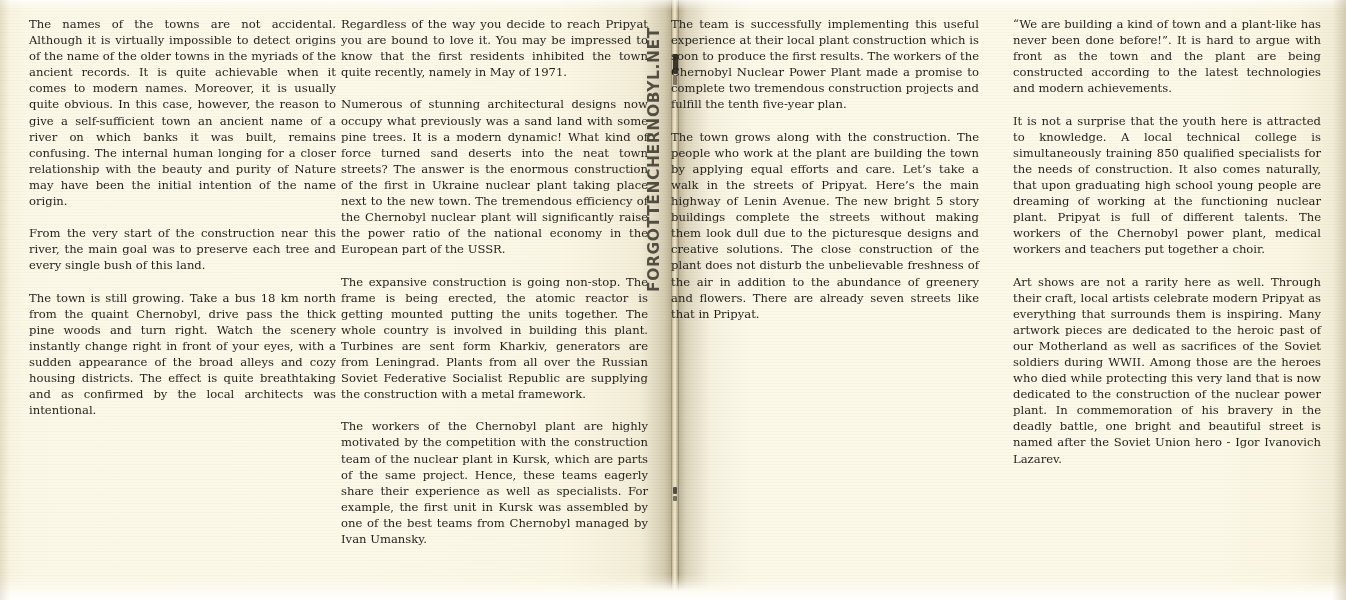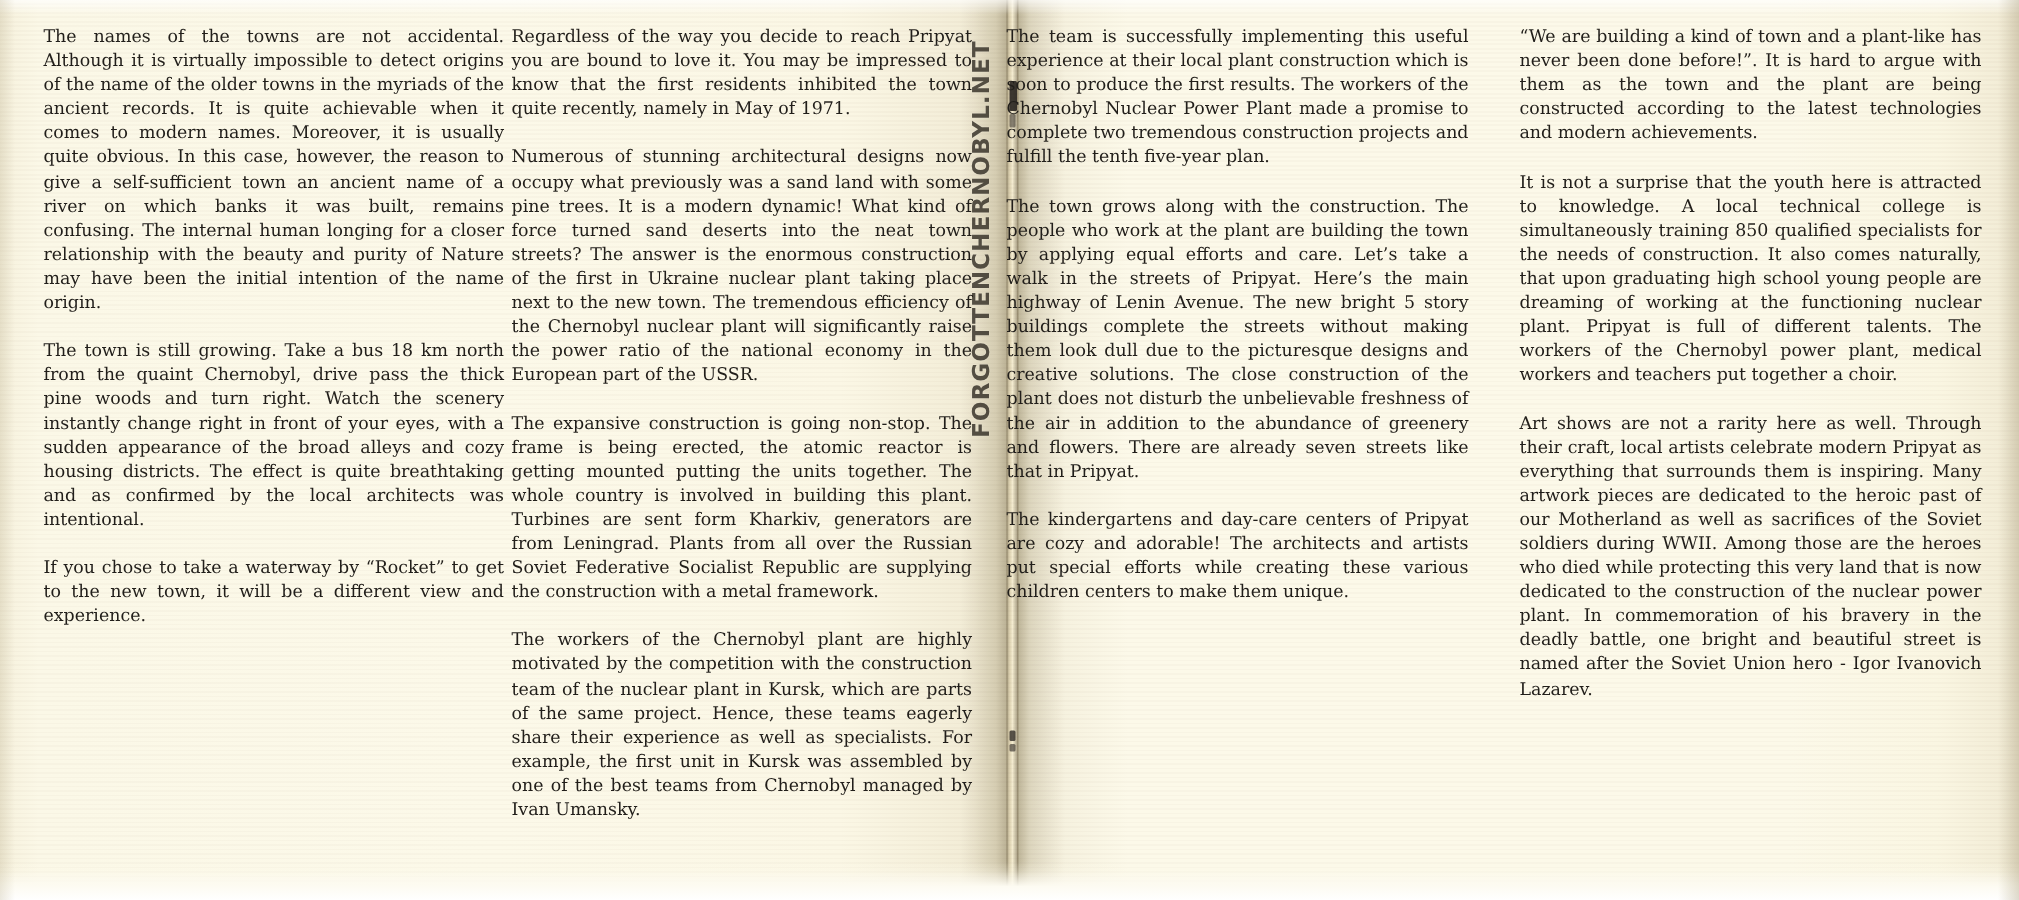--- a/index.html
+++ b/index.html
@@ -190,39 +190,38 @@
     <div class="gutter-dot gutter-dot-c"></div>
     <div class="gutter-dot gutter-dot-d"></div>
   </div>
 
   <div id="watermark">FORGOTTENCHERNOBYL.NET</div>
 
   <div id="columns">
 
     <div class="column col-1">
       <p class="para">The names of the towns are not accidental. Although it is virtually impossible to detect origins of the name of the older towns in the myriads of the ancient records. It is quite achievable when it comes to modern names. Moreover, it is usually quite obvious. In this case, however, the reason to give a self-sufficient town an ancient name of a river on which banks it was built, remains confusing. The internal human longing for a closer relationship with the beauty and purity of Nature may have been the initial intention of the name origin.</p>
+      <p class="para">From the very start of the construction near this river, the main goal was to preserve each tree and every single bush of this land.</p>
       <p class="para">The town is still growing. Take a bus 18 km north from the quaint Chernobyl, drive pass the thick pine woods and turn right. Watch the scenery instantly change right in front of your eyes, with a sudden appearance of the broad alleys and cozy housing districts. The effect is quite breathtaking and as confirmed by the local architects was intentional.</p>
-      <p class="para">If you chose to take a waterway by “Rocket” to get to the new town, it will be a different view and experience.</p>
     </div>
 
     <div class="column col-2">
       <p class="para">Regardless of the way you decide to reach Pripyat you are bound to love it. You may be impressed to know that the first residents inhibited the town quite recently, namely in May of 1971.</p>
       <p class="para">Numerous of stunning architectural designs now occupy what previously was a sand land with some pine trees. It is a modern dynamic! What kind of force turned sand deserts into the neat town streets? The answer is the enormous construction of the first in Ukraine nuclear plant taking place next to the new town. The tremendous efficiency of the Chernobyl nuclear plant will significantly raise the power ratio of the national economy in the European part of the USSR.</p>
       <p class="para">The expansive construction is going non-stop. The frame is being erected, the atomic reactor is getting mounted putting the units together. The whole country is involved in building this plant. Turbines are sent form Kharkiv, generators are from Leningrad. Plants from all over the Russian Soviet Federative Socialist Republic are supplying the construction with a metal framework.</p>
       <p class="para">The workers of the Chernobyl plant are highly motivated by the competition with the construction team of the nuclear plant in Kursk, which are parts of the same project. Hence, these teams eagerly share their experience as well as specialists. For example, the first unit in Kursk was assembled by one of the best teams from Chernobyl managed by Ivan Umansky.</p>
     </div>
 
     <div class="column col-3">
       <p class="para">The team is successfully implementing this useful experience at their local plant construction which is soon to produce the first results. The workers of the Chernobyl Nuclear Power Plant made a promise to complete two tremendous construction projects and fulfill the tenth five-year plan.</p>
       <p class="para">The town grows along with the construction. The people who work at the plant are building the town by applying equal efforts and care. Let’s take a walk in the streets of Pripyat. Here’s the main highway of Lenin Avenue. The new bright 5 story buildings complete the streets without making them look dull due to the picturesque designs and creative solutions. The close construction of the plant does not disturb the unbelievable freshness of the air in addition to the abundance of greenery and flowers. There are already seven streets like that in Pripyat.</p>
-      <p class="para">The kindergartens and day-care centers of Pripyat are cozy and adorable! The architects and artists put special efforts while creating these various children centers to make them unique.</p>
     </div>
 
     <div class="column col-4">
-      <p class="para">“We are building a kind of town and a plant-like has never been done before!”. It is hard to argue with them as the town and the plant are being constructed according to the latest technologies and modern achievements.</p>
+      <p class="para">“We are building a kind of town and a plant-like has never been done before!”. It is hard to argue with front as the town and the plant are being constructed according to the latest technologies and modern achievements.</p>
       <p class="para">It is not a surprise that the youth here is attracted to knowledge. A local technical college is simultaneously training 850 qualified specialists for the needs of construction. It also comes naturally, that upon graduating high school young people are dreaming of working at the functioning nuclear plant. Pripyat is full of different talents. The workers of the Chernobyl power plant, medical workers and teachers put together a choir.</p>
       <p class="para">Art shows are not a rarity here as well. Through their craft, local artists celebrate modern Pripyat as everything that surrounds them is inspiring. Many artwork pieces are dedicated to the heroic past of our Motherland as well as sacrifices of the Soviet soldiers during WWII. Among those are the heroes who died while protecting this very land that is now dedicated to the construction of the nuclear power plant. In commemoration of his bravery in the deadly battle, one bright and beautiful street is named after the Soviet Union hero - Igor Ivanovich Lazarev.</p>
     </div>
 
   </div>
 
   <div id="ink-filter"></div>
   <div class="edge-top"></div>
   <div class="edge-bottom"></div>
   <div class="edge-left"></div>

